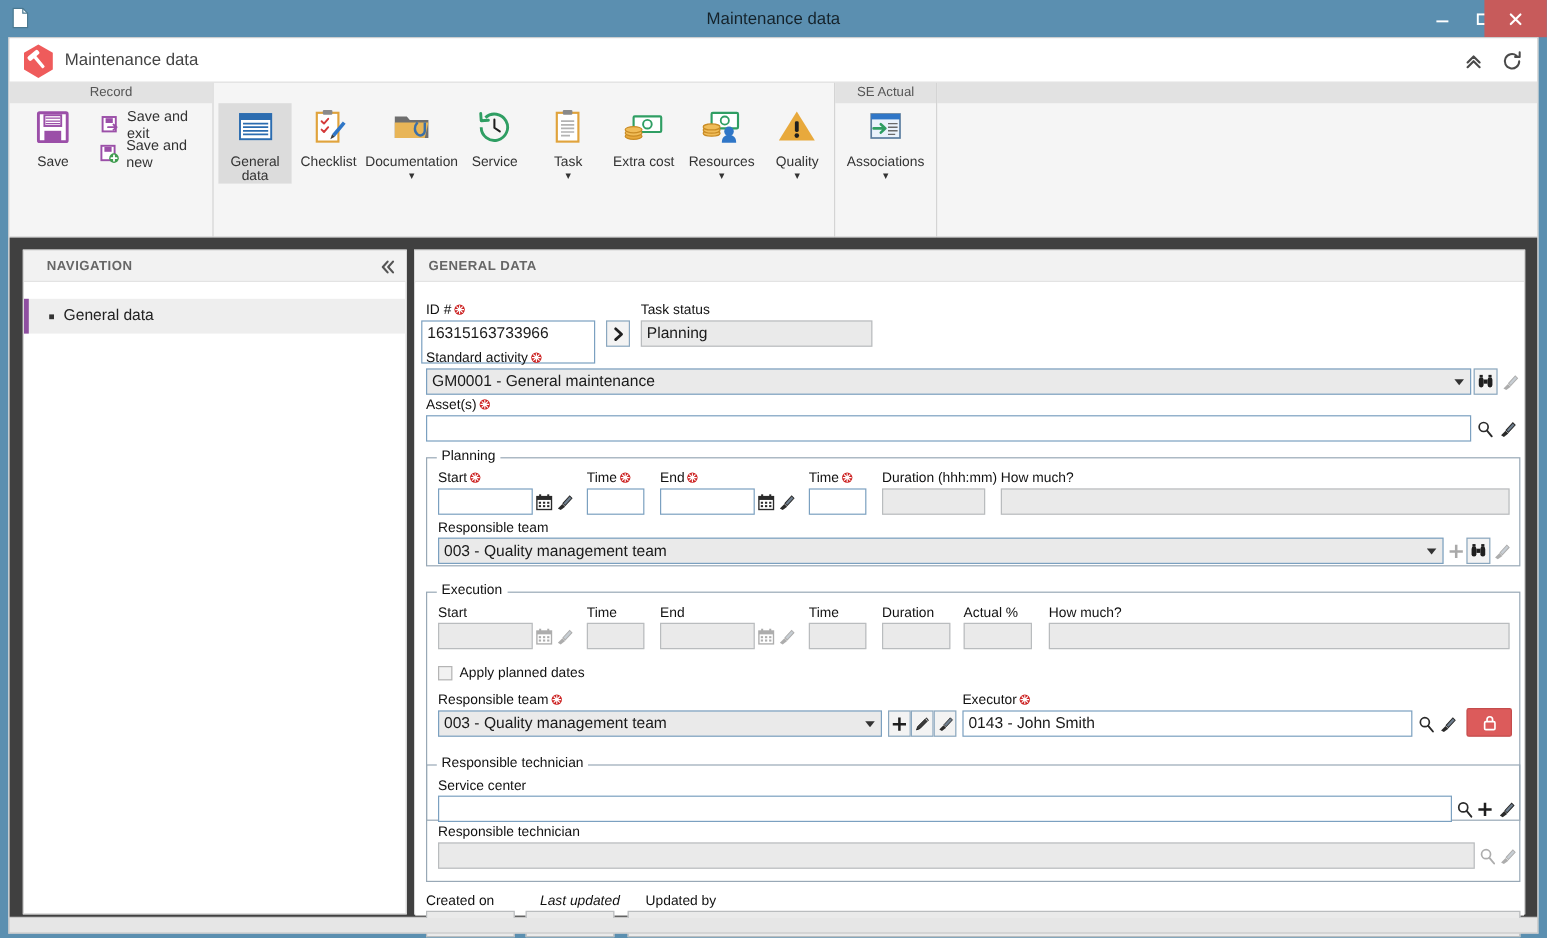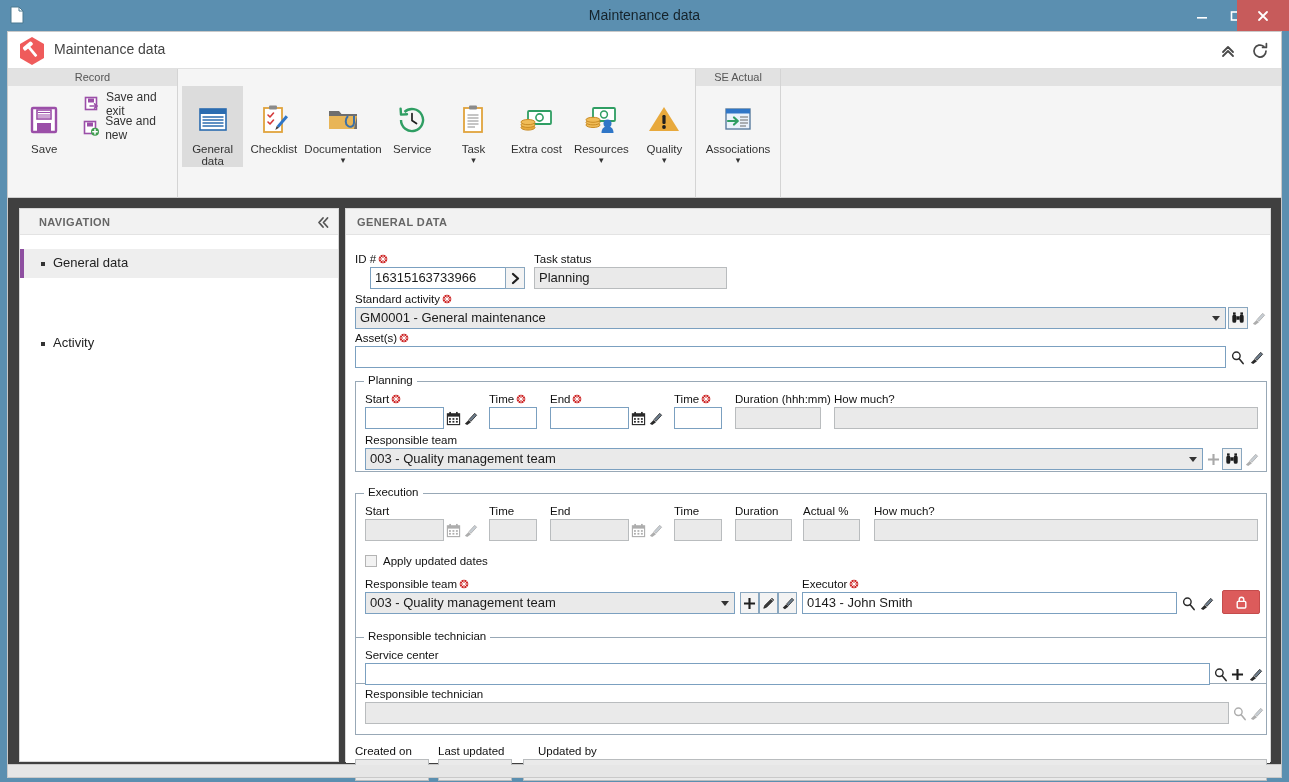--- a/index.html
+++ b/index.html
@@ -90,21 +90,21 @@
     display: flex; align-items: flex-start;
   }
 
   #group-record { left: 0; width: 170px; }
   #group-recorddata { left: 170px; width: 518px; }
   #group-sesuite { left: 688px; width: 85px; }
   #group-filler { left: 773px; width: 500px; border-right: none; }
   #group-filler .ribbon-group-title { background: #e2e2e2; }
 
   .big-btn {
-    width: 66px; padding-top: 14px;
+    width: 66px; padding-top: 0;
     display: flex; flex-direction: column; align-items: center;
     cursor: default; text-align: center;
   }
   .big-btn .bi { height: 40px; display: flex; align-items: center; justify-content: center; }
   .big-btn .bl { font-size: 11.5px; color: #333; margin-top: 3px; line-height: 12px; }
   .big-btn .caret { font-size: 9px; color: #333; line-height: 8px; margin-top: 1px;}
   .big-btn.active { background: #dcdcdc; }
 
   .small-btn {
     display: flex; align-items: center; height: 24px;
@@ -487,24 +487,20 @@
           <div id="nav-title">NAVIGATION</div>
           <div id="nav-collapse">
             <svg width="15" height="15" viewBox="0 0 15 15">
               <path d="M8 3 L4 7.5 L8 12 M12.5 3 L8.5 7.5 L12.5 12" fill="none" stroke="#555" stroke-width="1.8" stroke-linecap="round" stroke-linejoin="round"></path>
             </svg>
           </div>
         </div>
         <div class="nav-item selected" style="top:40px;">
           <span class="nav-bullet"></span>
           <span class="nav-label">General data</span>
-        </div>
-        <div class="nav-item" style="top:120px;">
-          <span class="nav-bullet"></span>
-          <span class="nav-label">Activity</span>
         </div>
       </div>
 
       <div id="form-panel">
         <div id="form-header">
           <div id="form-title">GENERAL DATA</div>
         </div>
 
         <div id="form-body">
 
@@ -550,21 +546,21 @@
               <symbol id="sym-pencil" viewBox="0 0 16 16">
                 <path d="M2 14 L3.2 10.8 L11.4 2.6 L13.4 4.6 L5.2 12.8 Z" fill="#3a3a3a" stroke="#1f1f1f" stroke-width="0.9"></path>
                 <path d="M10.6 3.4 L12.6 5.4" stroke="#ffffff" stroke-width="0.9"></path>
               </symbol>
             </defs>
           </svg>
 
           <div class="lbl" style="left:9px; top:17px;"><span>ID #</span><svg class="req">
                 <use href="#sym-req"></use>
               </svg></div>
-          <div class="fld" style="left:24px; top:31px; width:145px; height:22px;">16315163733966</div>
+          <div class="fld" style="left:5px; top:31px; width:145px; height:36px;">16315163733966</div>
           <div class="iconbtn" style="left:159px; top:31px; width:20px; height:22px;">
             <svg width="13" height="13" viewBox="0 0 13 13">
                 <path d="M4 2 L9 6.5 L4 11" fill="none" stroke="#1f1f1f" stroke-width="2.3" stroke-linecap="round" stroke-linejoin="round"></path>
               </svg>
           </div>
           <div class="lbl" style="left:188px; top:17px;">Task status</div>
           <div class="fld ro" style="left:188px; top:31px; width:193px; height:22px;">Planning</div>
 
           <div class="lbl" style="left:9px; top:57px;"><span>Standard activity</span><svg class="req">
                 <use href="#sym-req"></use>
@@ -708,21 +704,21 @@
             <div class="lbl" style="left:379px; top:11px;">Duration</div>
             <div class="fld ro" style="left:379px; top:25px; width:57px; height:22px;"></div>
 
             <div class="lbl" style="left:447px; top:11px;">Actual %</div>
             <div class="fld ro" style="left:447px; top:25px; width:57px; height:22px;"></div>
 
             <div class="lbl" style="left:518px; top:11px;">How much?</div>
             <div class="fld ro" style="left:518px; top:25px; width:384px; height:22px;"></div>
 
             <div class="chk-box" style="left:9px; top:61px;"></div>
-            <div class="lbl" style="left:27px; top:61px;">Apply updated dates</div>
+            <div class="lbl" style="left:27px; top:61px;">Apply planned dates</div>
 
             <div class="lbl" style="left:9px; top:84px;"><span>Responsible team</span><svg class="req">
                   <use href="#sym-req"></use>
                 </svg></div>
             <div class="sel" style="left:9px; top:98px; width:370px; height:22px;">
               <span>003 - Quality management team</span>
               <span class="arrow"></span>
             </div>
             <div class="iconbtn" style="left:384px; top:98px; width:19px; height:22px;">
                 <svg width="13" height="13">
@@ -793,21 +789,21 @@
             <div class="iconbtn flat dis" style="left:891px; top:64px; width:18px; height:22px;">
                 <svg width="15" height="15">
                   <use href="#sym-brush"></use>
                 </svg>
               </div>
           </div>
 
           <div class="lbl" style="left:9px; top:509px;">Created on</div>
           <div class="fld ro" style="left:9px; top:523px; width:74px; height:22px;"></div>
 
-          <div class="lbl" style="left:92px; top:509px;">Last updated</div>
+          <div class="lbl" style="left:104px; top:509px;font-style:italic;">Last updated</div>
           <div class="fld ro" style="left:92px; top:523px; width:74px; height:22px;"></div>
 
           <div class="lbl" style="left:177px; top:509px;margin-left:15px;">Updated by</div>
           <div class="fld ro" style="left:177px; top:523px; width:744px; height:22px;"></div>
 
         </div>
       </div>
     </div>
   </div>
 

